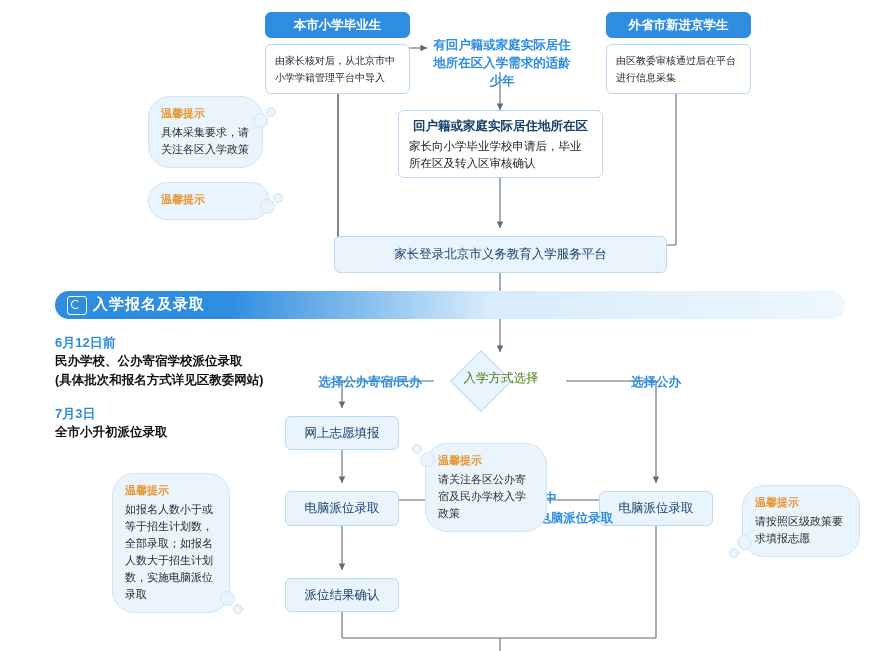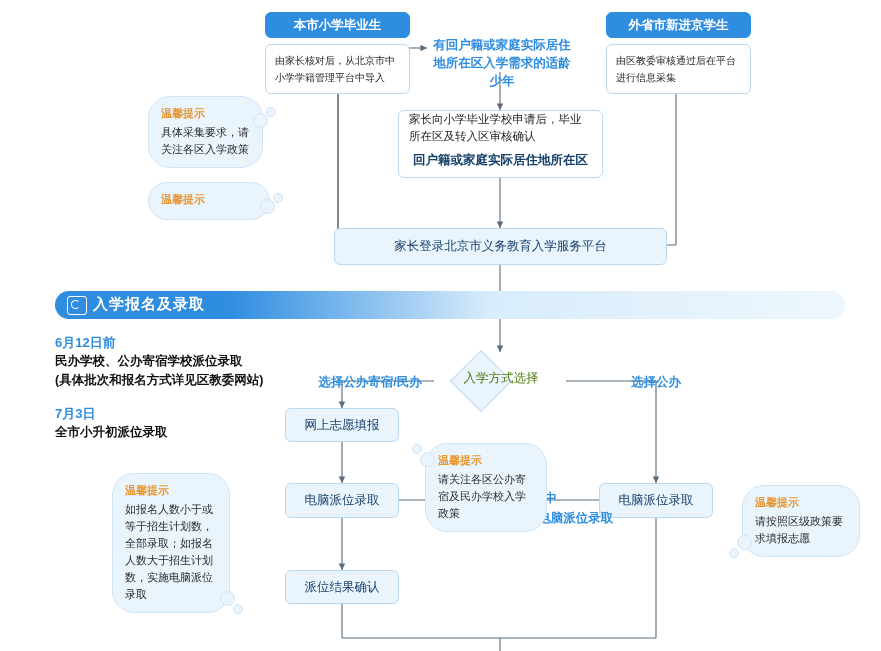--- a/index.html
+++ b/index.html
@@ -15,21 +15,21 @@
   .box{
     position:absolute;box-sizing:border-box;
     border-radius:6px;border:1px solid #9cc6ef;
     background:#ffffff;
     font-size:11.5px;line-height:17px;color:#1f1f1f;
     padding:6px 8px;
   }
   .box.light{
     background:#eaf4fd;border-color:#bcd9f2;text-align:center;
     display:flex;align-items:center;justify-content:center;
-    font-size:12.5px;color:#16406b;
+    font-size:12.5px;color:#16406b;margin-top:8px;
   }
   .box.plain{
     background:#ffffff;border-color:#bcd9f2;
   }
 
   
   .card{position:absolute;box-sizing:border-box;}
   .card .chead{
     box-sizing:border-box;
     background:#2f8de0;color:#fff;border:1px solid #2f8de0;border-radius:6px;
@@ -156,22 +156,22 @@
 </div>
 
 <div class="ftext blue" style="left:432px;top:36px;width:140px;text-align:center;">有回户籍或家庭实际居住地所在区入学需求的适龄少年</div>
 
 <div class="card" style="left:606px;top:12px;width:145px;">
   <div class="chead">外省市新进京学生</div>
   <div class="cbody">由区教委审核通过后在平台进行信息采集</div>
 </div>
 
 <div class="box plain" style="left:398px;top:110px;width:205px;height:68px;padding:0;">
+  <div style="text-align:center;font-size:12.5px;font-weight:bold;color:#16406b;padding:7px 4px 3px 4px;">回户籍或家庭实际居住地所在区</div>
   <div style="font-size:11.5px;line-height:17px;padding:0 10px;">家长向小学毕业学校申请后，毕业所在区及转入区审核确认</div>
-  <div style="text-align:center;font-size:12.5px;font-weight:bold;color:#16406b;padding:7px 4px 3px 4px;">回户籍或家庭实际居住地所在区</div>
 </div>
 
 <div class="box light" style="left:334px;top:228px;width:333px;height:37px;">
   <span>家长登录北京市义务教育入学服务平台</span>
 </div>
 
 <div class="banner">
   <span class="bicon"></span>
   <span class="btitle">入学报名及录取</span>
 </div>

